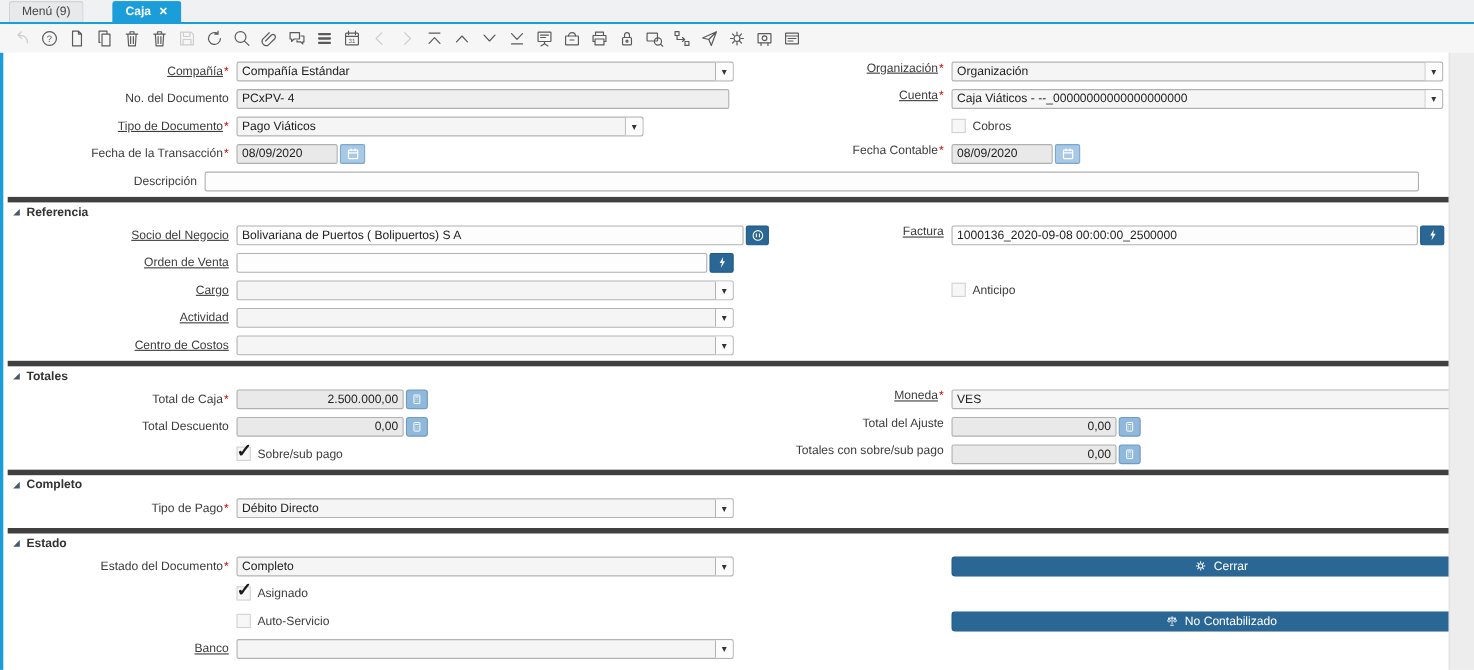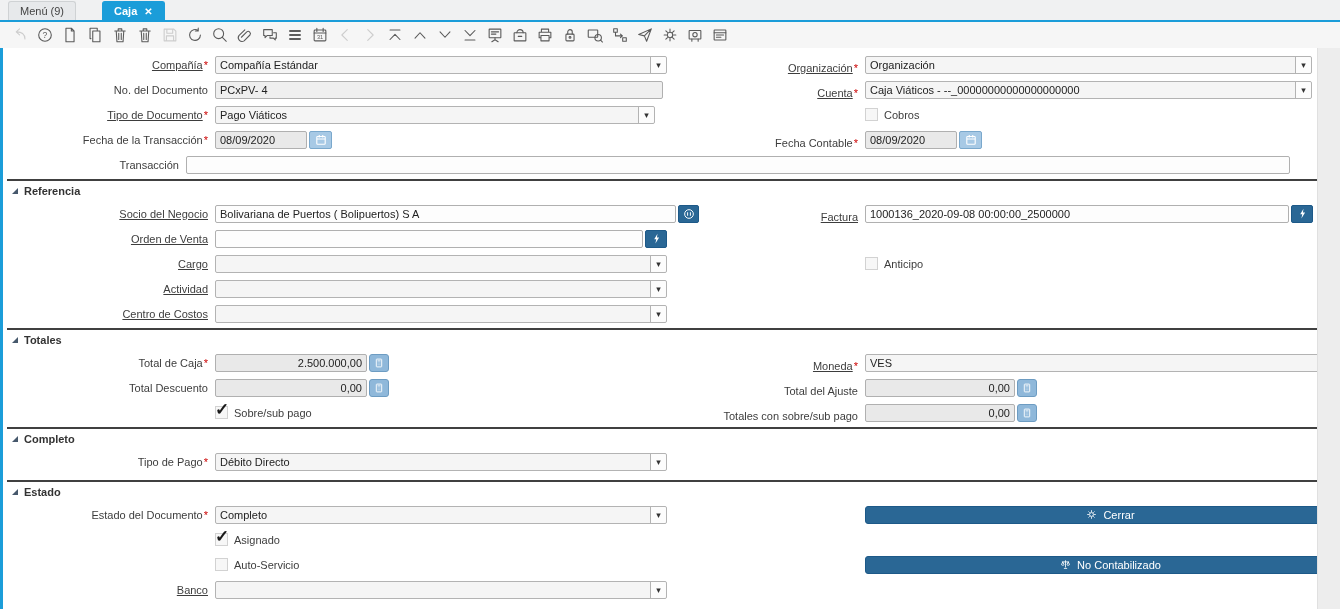--- a/index.html
+++ b/index.html
@@ -16,21 +16,21 @@
   
   .toolbar { height:26px; background:#f6f6f6; display:flex; align-items:center; padding-left:7px; }
   .tbtn { width:25px; height:24px; display:flex; align-items:center; justify-content:center; }
 
   
   .content { position:relative; height:561px; background:#fff; border-left:3px solid #1b9dd9; padding-top:4px; }
   .scrollstrip { position:absolute; right:0; top:0; width:23px; height:100%; background:#ededed; border-left:1px solid #e0e0e0; }
 
   .row { display:flex; height:25px; align-items:center; }
   .hl { width:667px; flex:none; display:flex; align-items:center;margin-left:29px; }
-  .hr { flex:1; display:flex; align-items:flex-end; }
+  .hr { flex:1; display:flex; align-items:flex-start; }
   .lbl { width:183px; flex:none; text-align:right; padding-right:7px; color:#3d3d3d; white-space:nowrap; }
   .hr .lbl { width:166px; }
   .lbl .t.u { text-decoration:underline; }
   .req { color:#cc0000; margin-left:1px; }
 
   .combo { display:flex; align-items:stretch; height:18px; border:1px solid #b3b3b3; border-radius:2px; background:#f5f5f5; }
   .combo .cval { flex:1; padding:1px 4px; line-height:14px; color:#222; white-space:nowrap; overflow:hidden; }
   .dbtn { width:16px; flex:none; border-left:1px solid #b3b3b3; background:#fcfcfc; display:flex; align-items:center; justify-content:center; border-radius:0 2px 2px 0; }
   .dbtn::after { content:"▾"; font-size:9px; color:#333; }
 
@@ -42,21 +42,21 @@
   .sqbtn { height:18px; margin-left:2px; border-radius:2px; display:flex; align-items:center; justify-content:center; }
   .bluebtn { width:22px; background:#2a6795; border:1px solid #1d5988; }
   .calcbtn { width:20px; background:#8fb8da; border:1px solid #6d9cc2; border-radius:3px; }
   .calbtn  { width:23px; background:#a7c9e5; border:1px solid #7aa8cc; }
 
   .cbwrap { display:flex; align-items:center; }
   .cb { width:13px; height:13px; border:1px solid #d2d2d2; background:#f7f7f7; position:relative; flex:none; }
   .cb.checked::after { content:"✓"; position:absolute; left:-1px; top:-8px; font-size:17px; font-weight:bold; color:#1a1a1a; }
   .cbl { margin-left:6px; color:#3d3d3d; }
 
-  .section-hdr { border-top:2px solid #404040; margin:2px 4px 0 4px; height:22px; display:flex; align-items:center; gap:6px; padding-left:5px; }
+  .section-hdr { border-top:5px solid #404040; margin:2px 4px 0 4px; height:22px; display:flex; align-items:center; gap:6px; padding-left:5px; }
   .section-hdr .title { font-weight:bold; color:#333; }
   .tri { width:0; height:0; border-left:6px solid transparent; border-bottom:6px solid #46586c; }
 
   .actbtn { width:490px; height:18px; background:#2a6795; border:1px solid #1d5988; border-radius:3px; color:#fff;
             display:flex; align-items:center; justify-content:center; gap:5px; cursor:default; }
   .pad-after { margin-bottom:6px; }
 </style>
 </head>
 <body>
 
@@ -266,21 +266,21 @@
         <div class="combo" style="width:447px">
           <span class="cval">Caja Viáticos - --_00000000000000000000</span>
           <span class="dbtn"></span>
         </div>
       </div>
     </div>
 
     <div class="row">
       <div class="hl">
         <div class="lbl"><span class="t u">Tipo de Documento</span><span class="req">*</span></div>
-        <div class="combo" style="width:440px">
+        <div class="combo" style="width:370px">
           <span class="cval">Pago Viáticos</span>
           <span class="dbtn"></span>
         </div>
       </div>
       <div class="hr">
         <div class="lbl"></div>
         <div class="cbwrap">
           <span class="cb"></span>
           <span class="cbl">Cobros</span>
         </div>
@@ -304,21 +304,21 @@
         <span class="sqbtn calbtn">
           <svg width="14" height="14" viewBox="0 0 20 20" fill="none" stroke="#ffffff" stroke-width="1.6">
               <rect x="4" y="5" width="12" height="11" rx="1"></rect>
               <path d="M4 8.5 H16 M7.5 3 V6.5 M12.5 3 V6.5"></path>
             </svg>
         </span>
       </div>
     </div>
 
     <div class="row">
-      <div class="lbl"><span class="t">Transacción</span></div>
+      <div class="lbl"><span class="t">Descripción</span></div>
       <div class="tin" style="width:1104px"></div>
     </div>
 
     <div class="section-hdr">
       <span class="tri"></span>
       <span class="title">Referencia</span>
     </div>
 
     <div class="row">
       <div class="hl">

